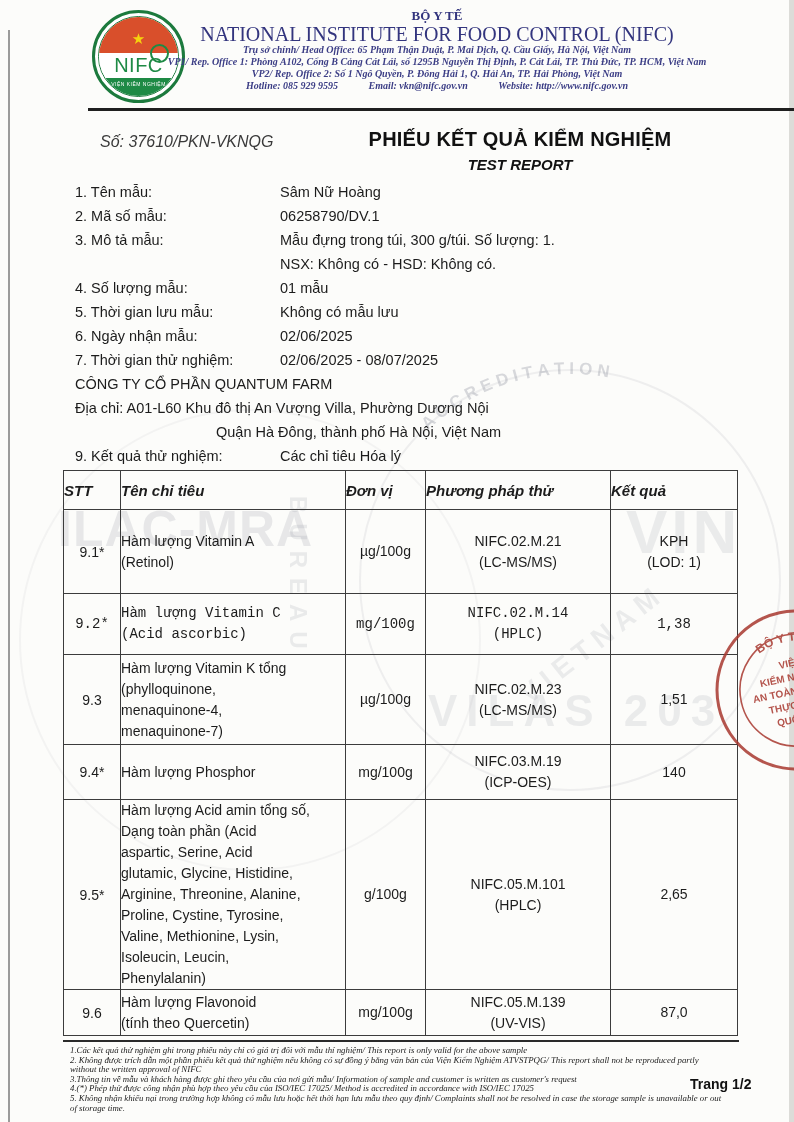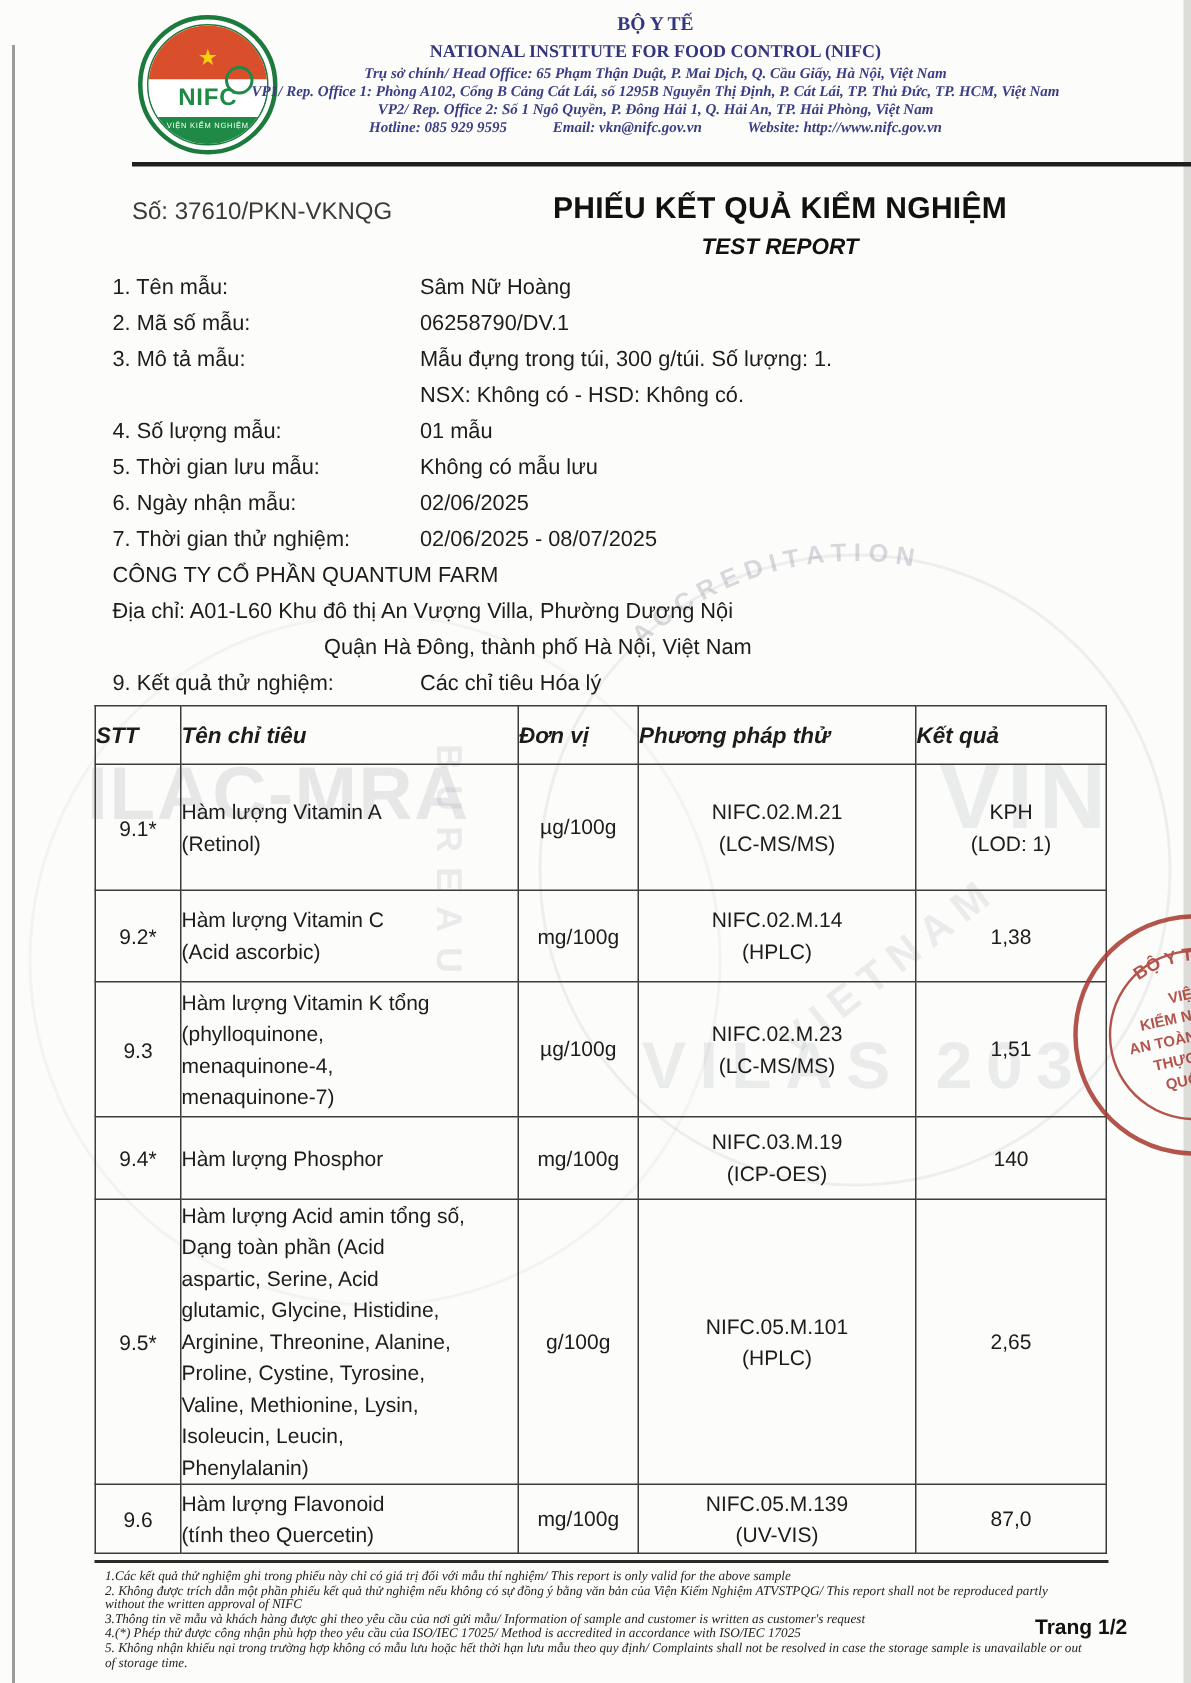--- a/index.html
+++ b/index.html
@@ -10,55 +10,55 @@
   .edge-right{position:absolute;right:0;top:0;width:5px;height:1122px;background:#dcdcd8;}
   
   .logo{position:absolute;left:92px;top:10px;width:93px;height:93px;border-radius:50%;
         border:3px solid #1c7a3d;background:#fff;box-sizing:border-box;}
   .logo-in{position:absolute;inset:3px;border-radius:50%;overflow:hidden;border:1px solid #1c7a3d;}
   .logo-top{position:absolute;top:0;left:0;right:0;height:36px;background:#d94f2b;
             display:flex;align-items:center;justify-content:center;}
   .logo-star{color:#f5d20e;font-size:15px;line-height:1;margin-top:6px;}
   .logo-mid{position:absolute;top:36px;left:0;right:0;height:25px;background:#fff;
             display:flex;align-items:center;justify-content:center;}
-  .logo-nifc{font-weight:700;font-size:16px;letter-spacing:.5px;color:#1e8a45;}
+  .logo-nifc{font-weight:400;font-size:20px;letter-spacing:.5px;color:#1e8a45;}
   .logo-lens{position:absolute;right:13px;top:31px;width:15px;height:15px;border:2px solid #1e8a45;
              border-radius:50%;background:transparent;}
   .logo-bot{position:absolute;top:61px;left:0;right:0;bottom:0;background:#1e8a45;
             display:flex;justify-content:center;padding-top:3px;}
   .logo-band{color:#fff;font-size:5px;letter-spacing:.5px;}
   .hdr-text{position:absolute;left:80px;right:0;top:8px;text-align:center;
             font-family:"Liberation Serif","DejaVu Serif",serif;color:#33357e;}
   .ministry{font-weight:bold;font-size:13px;line-height:16px;}
   .inst-vi{font-weight:bold;font-size:17.5px;line-height:22px;}
-  .inst-en{font-weight:bold;font-size:12px;line-height:20px;}
+  .inst-en{font-weight:normal;font-size:20px;line-height:20px;}
   .addr{font-style:italic;font-weight:bold;font-size:10px;line-height:12px;color:#3b3d85;}
   .contact{font-style:italic;font-weight:bold;font-size:10px;line-height:12px;color:#3b3d85;}
   .contact span{margin:0 14px;}
   .hdr-rule{position:absolute;left:88px;right:0;top:108px;height:3px;background:#1f1f1f;}
   
-  .doc-no{position:absolute;left:88px;top:133px;font-size:16px;color:#3a3a3a;}
+  .doc-no{position:absolute;left:100px;top:133px;font-style:italic;font-size:16px;color:#3a3a3a;}
   .title-block{position:absolute;left:340px;top:128px;width:360px;text-align:center;}
   .title{font-weight:bold;font-size:20px;letter-spacing:.2px;color:#111;}
   .subtitle{font-weight:bold;font-style:italic;font-size:15px;margin-top:5px;color:#111;}
   
   .fields{position:absolute;left:75px;top:180px;width:660px;}
   .field-row{display:flex;align-items:flex-start;}
   .field-label{width:205px;flex:none;font-size:14.5px;line-height:24px;}
   .field-value{flex:1;font-size:14.5px;line-height:24px;white-space:pre-wrap;}
   
   table.results{position:absolute;left:63px;top:470px;border-collapse:collapse;table-layout:fixed;
                 width:674px;background:transparent;}
   table.results th,table.results td{border:1.5px solid #3c3c3c;padding:0;font-size:14px;
                 vertical-align:middle;white-space:pre-line;background:transparent;}
   table.results th{font-style:italic;font-weight:bold;font-size:15px;text-align:left;height:38px;}
   td.c-stt{text-align:center;}
   td.c-name{text-align:left;padding:2px 6px 2px 8px;line-height:21px;}
   td.c-unit,td.c-method,td.c-result{text-align:center;line-height:21px;}
-  tr.h84{height:84px;} tr.h61{height:61px;} tr.h90{height:90px;}
+  tr.h84{height:84px;} tr.h61{height:61px;font-family:Liberation Mono, monospace;} tr.h90{height:90px;}
   tr.h45{height:55px;} tr.h189{height:189px;} tr.h46{height:46px;}
   
   .notes-rule{position:absolute;left:63px;top:1040px;width:676px;height:2px;background:#2a2a2a;}
   .notes{position:absolute;left:70px;top:1046px;width:655px;
          font-family:"Liberation Serif","DejaVu Serif",serif;font-style:italic;
          font-size:8.8px;line-height:9.6px;color:#222;}
   .page-num{position:absolute;left:690px;top:1076px;font-weight:bold;font-size:14px;color:#111;}
   
   .wm{position:absolute;color:#8b8f9c;pointer-events:none;}
   .wm-ilac{left:58px;top:500px;font-size:50px;font-weight:800;letter-spacing:1px;opacity:.18;}

